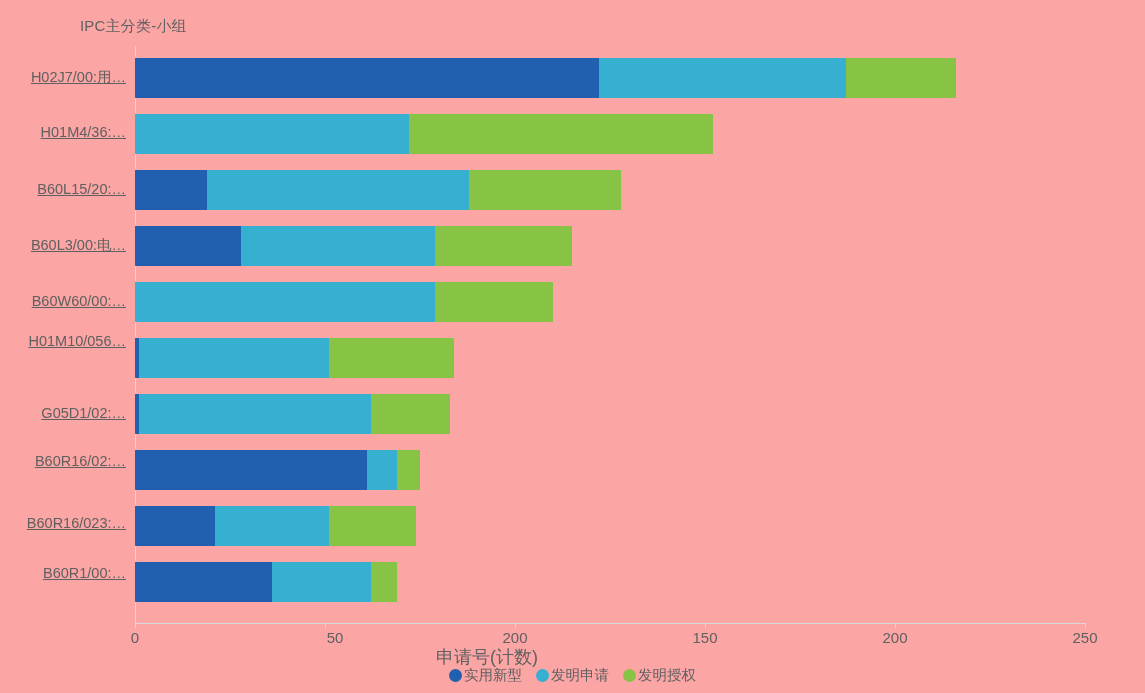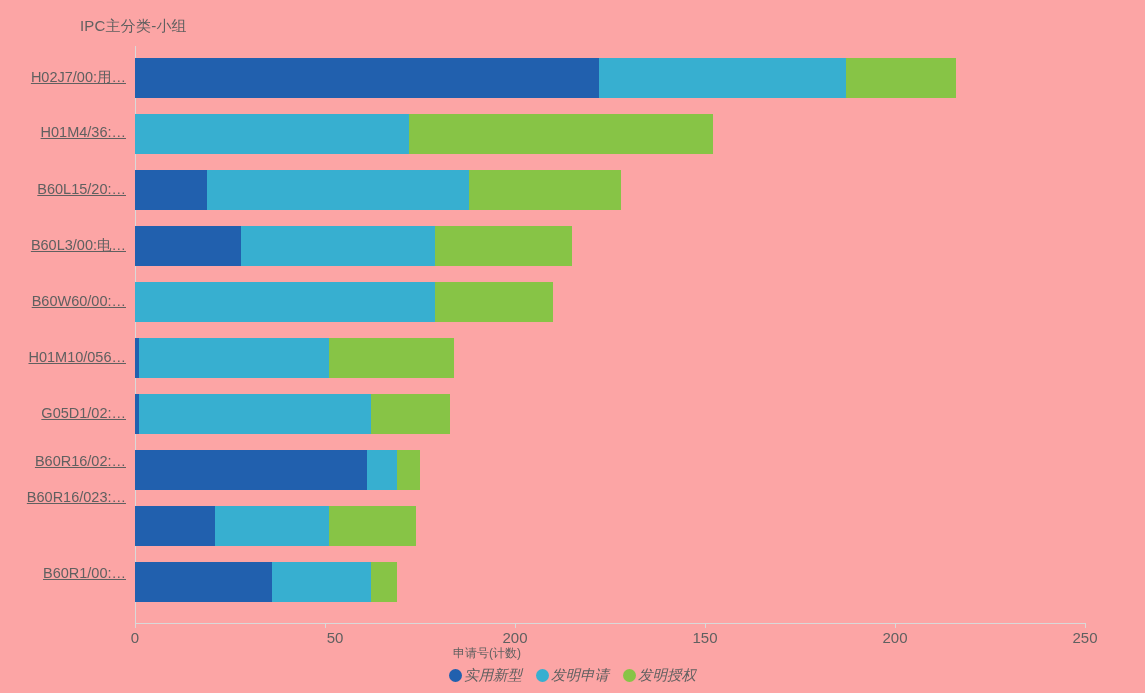--- a/index.html
+++ b/index.html
@@ -116,21 +116,21 @@
     background: #d9d9d9;
   }
 
   
   .x-axis-title {
     position: absolute;
     left: 0;
     top: 645px;
     width: 974px;
     text-align: center;
-    font-size: 12px;
+    font-size: 18px;
     color: #606060;
   }
 
   
   .legend {
     position: absolute;
     left: 0;
     top: 666px;
     width: 1145px;
     display: flex;
@@ -138,21 +138,20 @@
     align-items: center;
     gap: 14px;
   }
   .legend-item {
     display: flex;
     align-items: center;
     gap: 2px;
     font-size: 14.5px;
     color: #606060;
     white-space: nowrap;
-    font-style: italic;
   }
   .legend-dot {
     width: 13px;
     height: 13px;
     border-radius: 50%;
     flex: 0 0 auto;
   }
 </style>
 </head>
 <body>
@@ -163,24 +162,24 @@
 
   <div class="axis-line-y"></div>
   <div class="axis-line-x"></div>
 
   <div class="cat-labels" id="cat-labels">
       <div class="cat-label" style="top: 24px;">H02J7/00:用…</div>
       <div class="cat-label" style="top: 79px; padding-left: 48px;">H01M4/36:…</div>
       <div class="cat-label" style="top: 136px;">B60L15/20:…</div>
       <div class="cat-label" style="top: 192px;">B60L3/00:电…</div>
       <div class="cat-label" style="top: 248px;">B60W60/00:…</div>
-      <div class="cat-label" style="top: 304px;">H01M10/056…</div>
+      <div class="cat-label" style="top: 288px;">H01M10/056…</div>
       <div class="cat-label" style="top: 360px;">G05D1/02:…</div>
       <div class="cat-label" style="top: 408px;">B60R16/02:…</div>
-      <div class="cat-label" style="top: 444px;">B60R16/023:…</div>
+      <div class="cat-label" style="top: 470px;">B60R16/023:…</div>
       <div class="cat-label" style="top: 520px;">B60R1/00:…</div>
     </div>
 
   <div class="plot-area" id="plot-area">
       <div class="bar-row" style="top: 12px; width: 950px;">
         <div class="seg seg-shiyong" style="left: 0px; width: 463.6px; background: rgb(33, 96, 174);"></div>
         <div class="seg seg-shenqing" style="left: 463.6px; width: 247px; background: rgb(55, 175, 208);"></div>
         <div class="seg seg-shouquan" style="left: 710.6px; width: 110.2px; background: rgb(135, 196, 70);"></div>
       </div>
       <div class="bar-row" style="top: 68px; width: 950px;">

